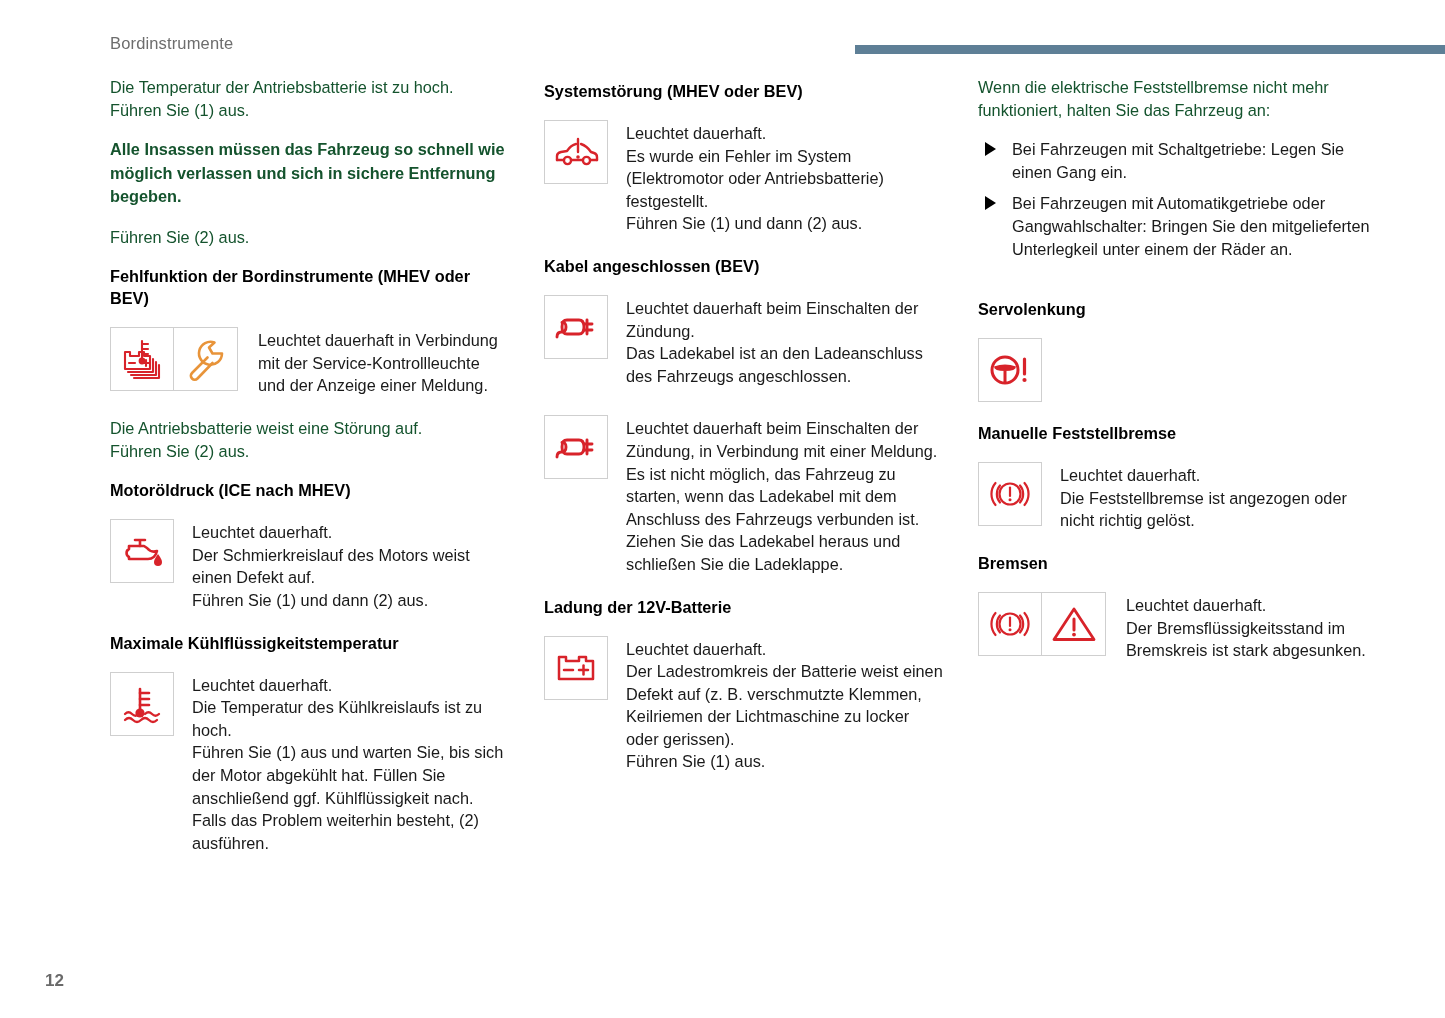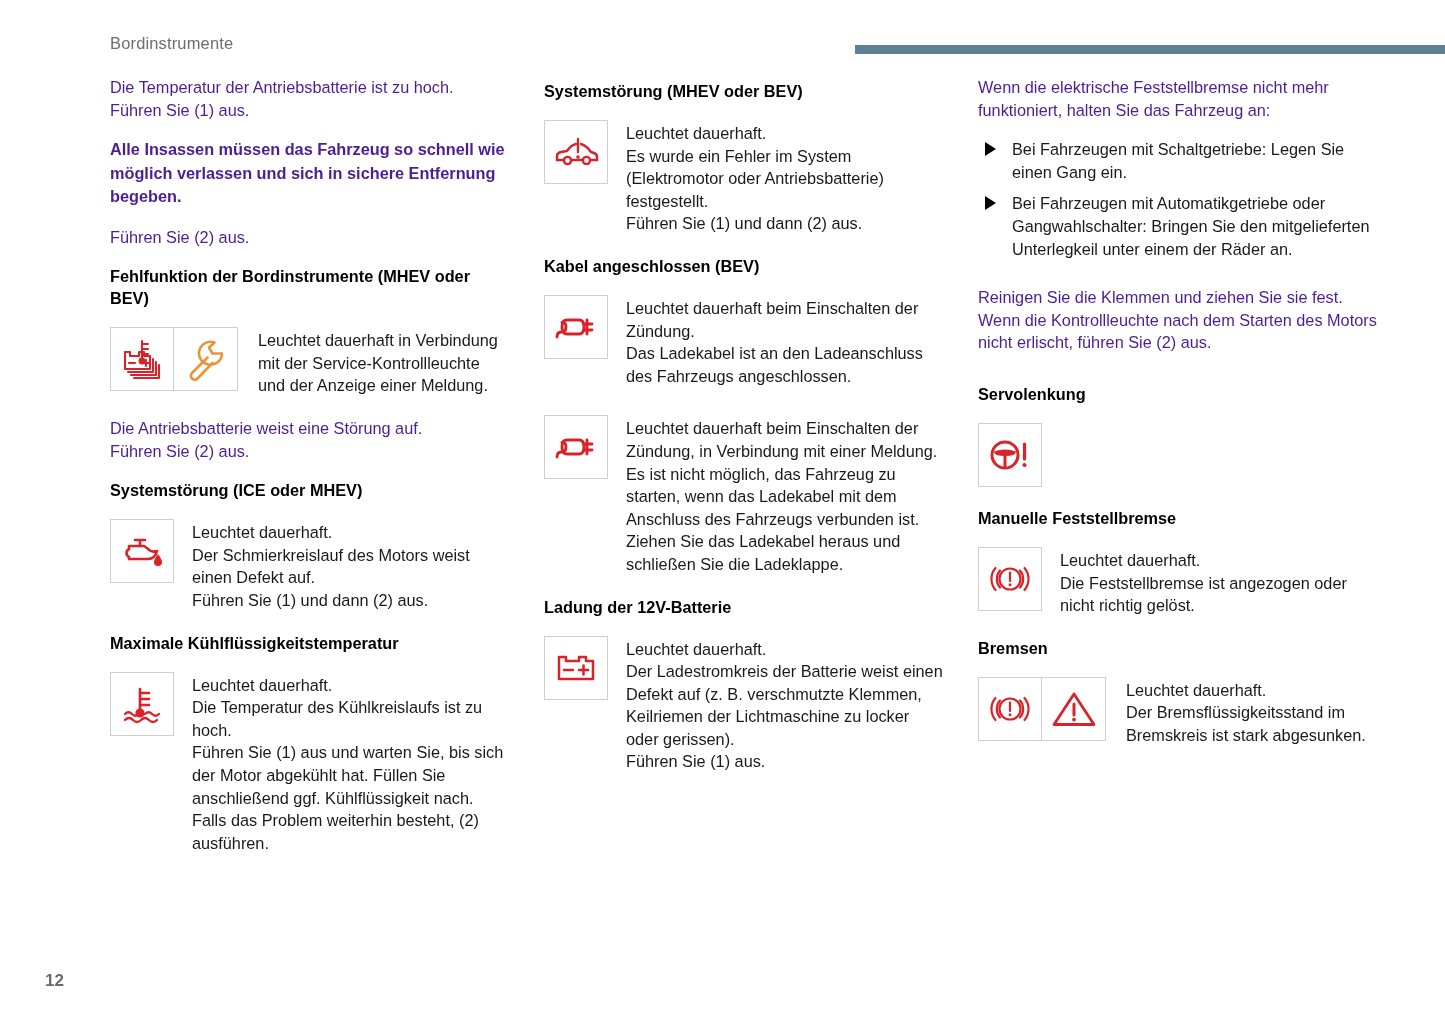--- a/index.html
+++ b/index.html
@@ -52,21 +52,21 @@
   .col { width: 400px; }
   .col-1 { width: 400px; }
   .col-2 { width: 400px; }
   .col-3 { width: 400px; }
 
   
   .para {
     font-size: 16.3px;
     line-height: 22.6px;
     margin: 0 0 17px 0;
-    color: #4c1d95;
+    color: #14532d;
   }
   .para.bold {
     font-weight: bold;
     line-height: 23.5px;
     margin-bottom: 17px;
   }
   h3.section-title {
     font-size: 16.3px;
     font-weight: bold;
     line-height: 22px;
@@ -196,21 +196,21 @@
               <path d="M26.5 23.5 L11 39 A3.8 3.8 0 0 0 16.5 44.5 L31.5 29"></path>
             </g>
           </svg>
         </div>
       </div>
       <div class="itext">Leuchtet dauerhaft in Verbindung mit der Service-Kontrollleuchte und der Anzeige einer Meldung.</div>
     </div>
 
     <p class="para">Die Antriebsbatterie weist eine Störung auf.<br>Führen Sie (2) aus.</p>
 
-    <h3 class="section-title">Systemstörung (ICE oder MHEV)</h3>
+    <h3 class="section-title">Motoröldruck (ICE nach MHEV)</h3>
 
     <div class="irow">
       <div class="icon-wrap">
         <div class="icon-box">
           <svg width="48" height="48" viewBox="0 0 48 48" aria-hidden="true">
             <g fill="none" stroke="#d8232a" stroke-width="2.6" stroke-linejoin="round" stroke-linecap="round">
               <path d="M17 13 L27 13 M22 13 L22 19"></path>
               <path d="M11 22 A4.5 4.5 0 0 0 11 30 L11 32 L30 32 Q37 32 39 24 Q33 26 29 21 L26 19 L11 19 Z"></path>
             </g>
             <path d="M40 27 Q44 32.5 44 35 A4 4 0 0 1 36 35 Q36 32.5 40 27 Z" fill="#d8232a"></path>
@@ -339,21 +339,20 @@
         <span>Bei Fahrzeugen mit Schaltgetriebe: Legen Sie einen Gang ein.</span>
       </li>
       <li>
         <span class="tri"></span>
         <span>Bei Fahrzeugen mit Automatikgetriebe oder Gangwahlschalter: Bringen Sie den mitgelieferten Unterlegkeil unter einem der Räder an.</span>
       </li>
     </ul>
 
     <div class="sp-8"></div>
 
-    <p class="para">Reinigen Sie die Klemmen und ziehen Sie sie fest. Wenn die Kontrollleuchte nach dem Starten des Motors nicht erlischt, führen Sie (2) aus.</p>
 
     <div class="sp-8"></div>
 
     <h3 class="section-title">Servolenkung</h3>
 
     <div class="irow">
       <div class="icon-wrap">
         <div class="icon-box">
           <svg width="50" height="50" viewBox="0 0 50 50" aria-hidden="true">
             <circle cx="20" cy="25" r="13" fill="none" stroke="#d8232a" stroke-width="3"></circle>

